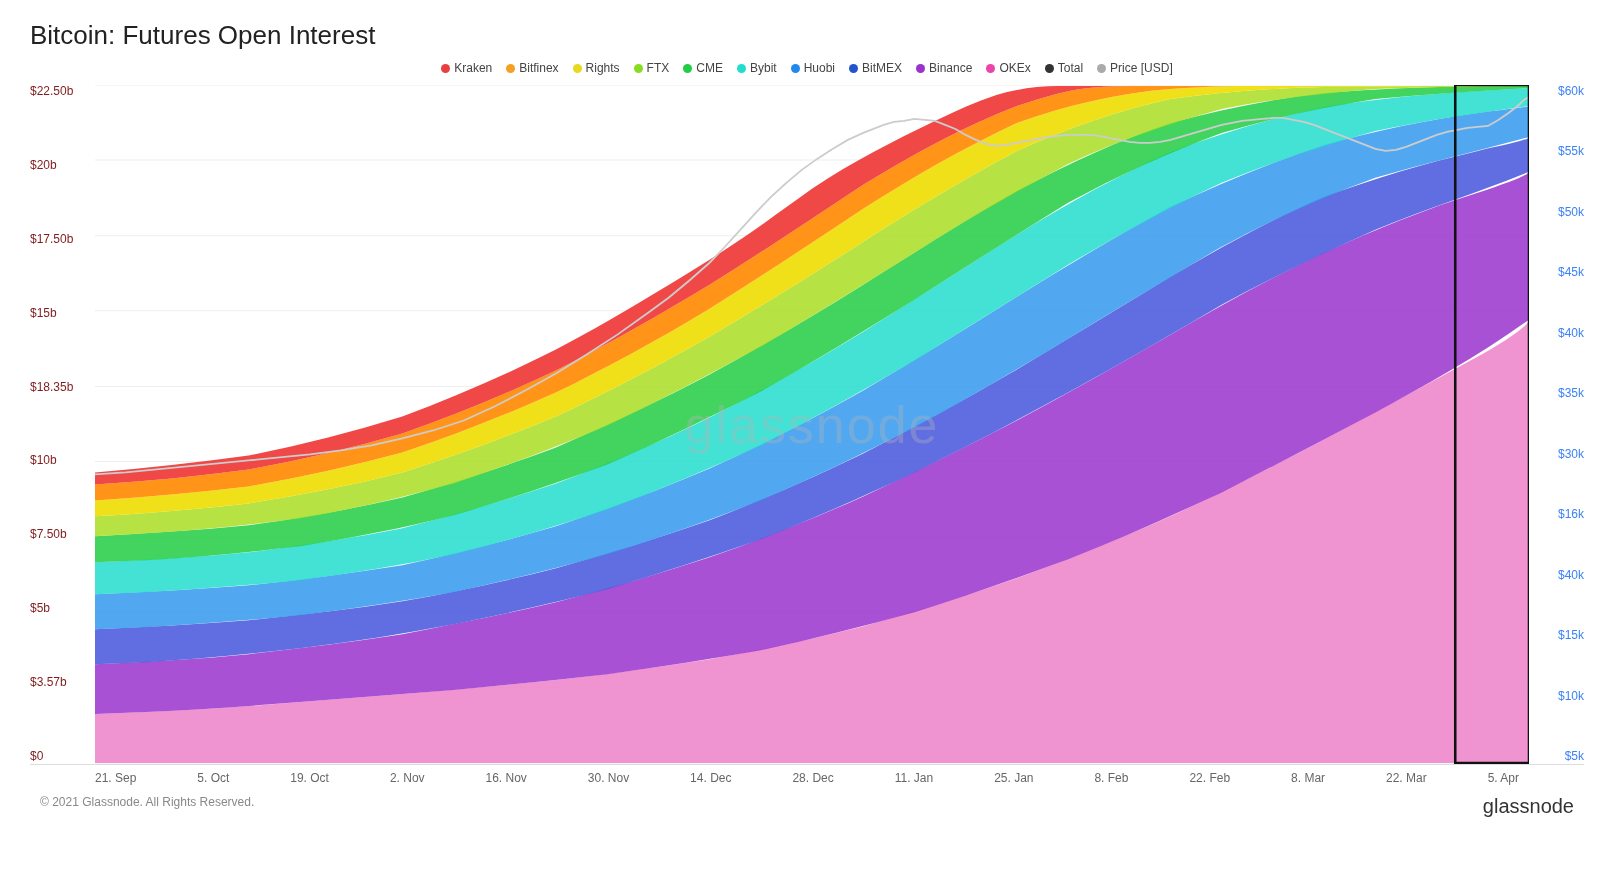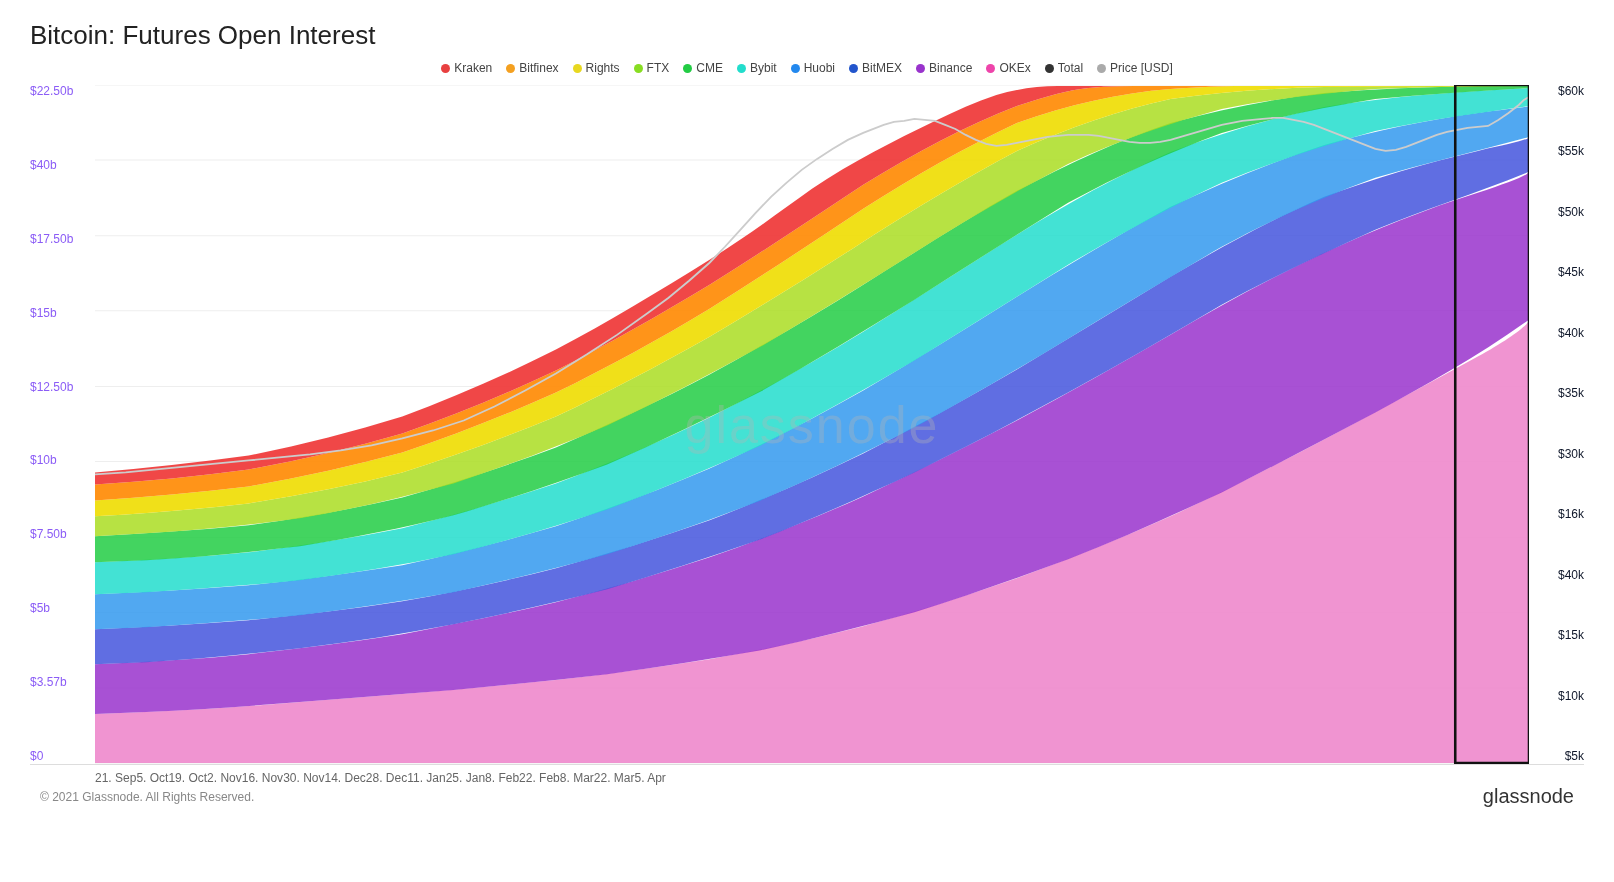--- a/index.html
+++ b/index.html
@@ -53,71 +53,72 @@
     .y-axis-left {
       position: absolute;
       left: 0;
       top: 0;
       bottom: 0;
       width: 65px;
       display: flex;
       flex-direction: column;
       justify-content: space-between;
       font-size: 12px;
-      color: #8b5cf6;
+      color: #7f1d1d;
       padding-bottom: 2px;
     }
     .y-axis-right {
       position: absolute;
       right: 0;
       top: 0;
       bottom: 0;
       width: 55px;
       display: flex;
       flex-direction: column;
       justify-content: space-between;
       font-size: 12px;
-      color: #0f172a;
+      color: #3b82f6;
       text-align: right;
       padding-bottom: 2px;
     }
     .y-label { line-height: 1; }
     .chart-plot {
       position: absolute;
       left: 65px;
       right: 55px;
       top: 0;
       bottom: 0;
     }
     .chart-plot svg {
       width: 100%;
       height: 100%;
     }
     .x-axis {
       display: flex;
+      justify-content: space-between;
       padding: 6px 65px 0 65px;
       font-size: 12px;
       color: #666;
     }
     .watermark {
       position: absolute;
       top: 50%;
       left: 50%;
       transform: translate(-50%, -50%);
       font-size: 52px;
       color: rgba(180,180,180,0.35);
       font-weight: 300;
       letter-spacing: 2px;
       pointer-events: none;
       white-space: nowrap;
     }
     .footer {
       display: flex;
       justify-content: space-between;
-      align-items: center;
+      margin-top: 10px;
       font-size: 12px;
       color: #888;
       padding: 0 10px;
     }
     .footer-logo {
       font-size: 20px;
       font-weight: 300;
       color: #333;
     }
   </style>
@@ -179,24 +180,24 @@
         <span>Price [USD]</span>
       </div>
     </div>
 
   <div style="position:relative;">
     <div class="chart-area">
 
       <div class="y-axis-left">
 
       <div class="y-label">$22.50b</div>
-          <div class="y-label">$40b</div>
+          <div class="y-label">$20b</div>
           <div class="y-label">$17.50b</div>
           <div class="y-label">$15b</div>
-          <div class="y-label">$12.50b</div>
+          <div class="y-label">$18.35b</div>
           <div class="y-label">$10b</div>
           <div class="y-label">$7.50b</div>
           <div class="y-label">$5b</div>
           <div class="y-label">$3.57b</div>
           <div class="y-label">$0</div>
         </div>
 
       <div class="chart-plot">
         <div class="watermark">glassnode</div>
         <svg viewBox="0 0 1400 680" preserveAspectRatio="none" xmlns="http://www.w3.org/2000/svg">

